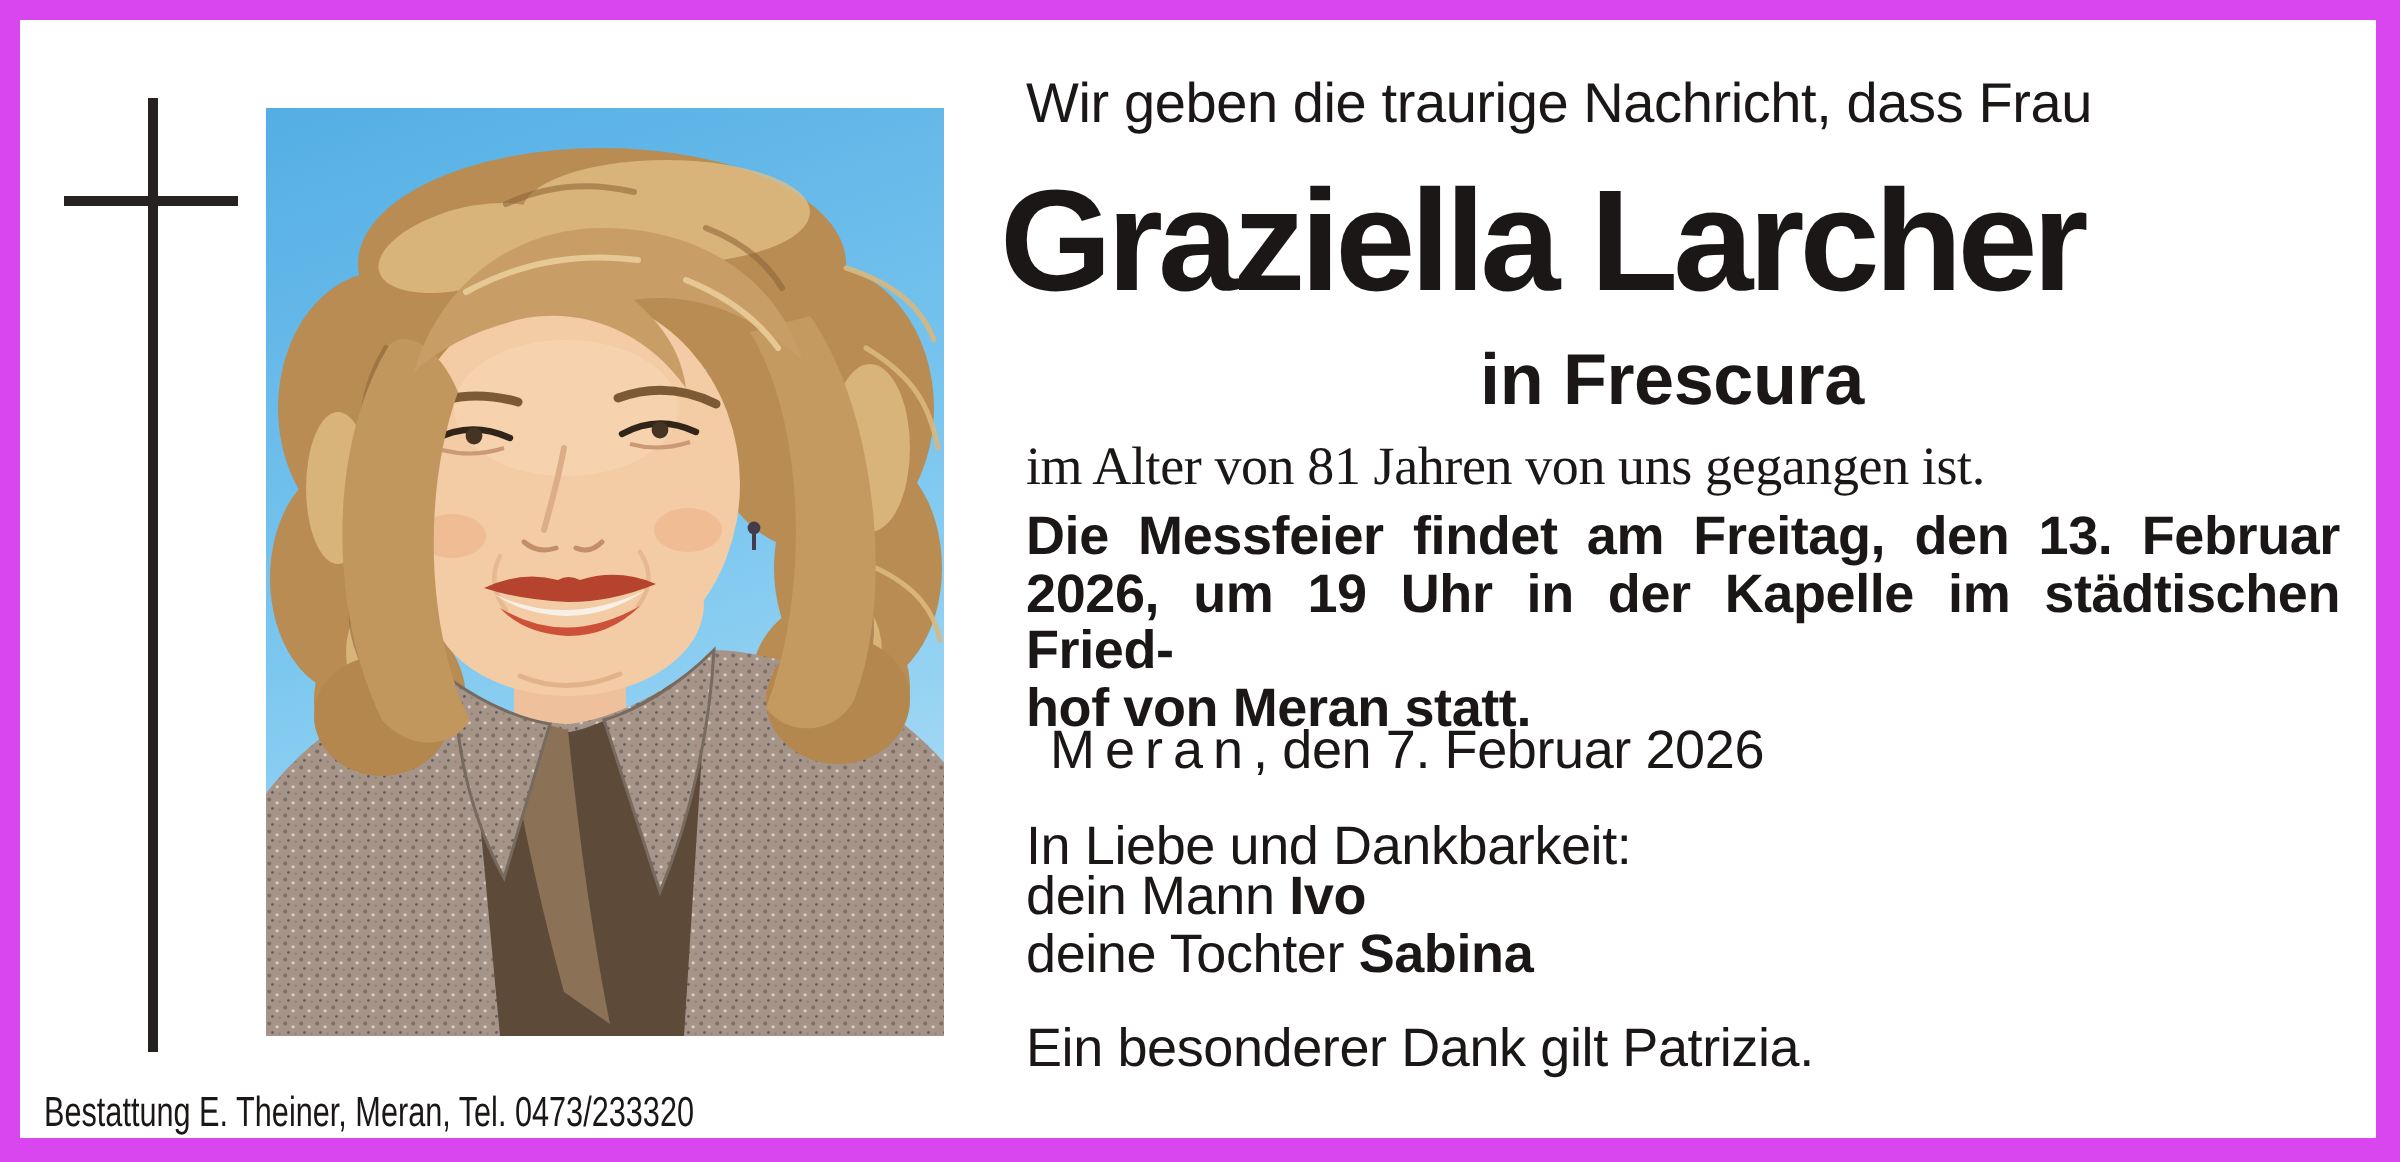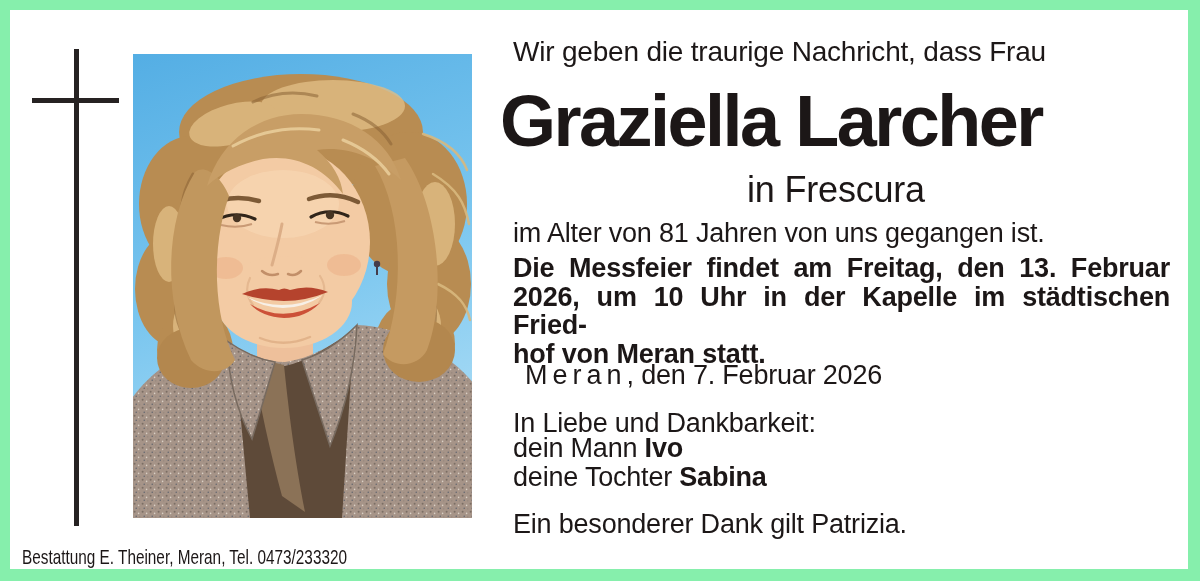--- a/index.html
+++ b/index.html
@@ -1,36 +1,36 @@
 <!DOCTYPE html>
 <html><head>
 <meta charset="utf-8">
 <style>
   html,body{margin:0;padding:0;background:#444;}
   .frame{
     position:relative;width:1200px;height:581px;margin:0 auto;
-    background:#86efac;overflow:hidden;
+    background:#d946ef;overflow:hidden;
     font-family:"Liberation Sans", sans-serif;color:#1c1717;
   }
   .paper{position:absolute;left:10px;top:10px;width:1178px;height:559px;background:#ffffff;}
   .abs{position:absolute;}
   
   .cross-v{left:74px;top:49px;width:5px;height:477px;background:#262222;}
   .cross-h{left:32px;top:98px;width:87px;height:5px;background:#262222;}
   
   .photo{left:133px;top:54px;width:339px;height:464px;overflow:hidden;}
   .photo svg{display:block;}
   
   .txt{white-space:nowrap;letter-spacing:-0.2px;}
   .intro{left:513px;top:38px;font-size:28px;line-height:28px;}
   .name{left:500px;top:85px;width:672px;font-size:72px;line-height:72px;
         font-weight:bold;letter-spacing:-2.5px;text-align:left;}
   .maiden{left:500px;top:172px;width:672px;font-size:36px;line-height:36px;
-        font-weight:normal;text-align:center;}
-  .age{left:513px;top:220px;font-size:27px;line-height:27px;}
+        font-weight:bold;text-align:center;}
+  .age{left:513px;top:220px;font-size:27px;line-height:27px;font-family:Liberation Serif, serif;}
   .service{left:513px;top:254px;width:657px;font-size:27px;letter-spacing:-0.2px;font-weight:bold;}
   .service .ln{line-height:28.7px;white-space:nowrap;}
   .service .just{white-space:normal;text-align:justify;text-align-last:justify;}
   .dateline{left:513px;top:362px;font-size:27px;line-height:27px;margin-left:12px;}
   .city{letter-spacing:5px;}
   .farewell{left:513px;top:410px;font-size:27px;line-height:27px;}
   .mourner1{left:513px;top:435px;font-size:27px;line-height:27px;}
   .mourner2{left:513px;top:464px;font-size:27px;line-height:27px;}
   .mname{font-weight:bold;margin-left:0.27em;}
   .thanks{left:513px;top:511px;font-size:27px;line-height:27px;text-align:center;}
@@ -161,21 +161,21 @@
     </svg>
   </div>
 
   <div class="abs txt intro">Wir geben die traurige Nachricht, dass Frau</div>
   <div class="abs txt name">Graziella Larcher</div>
   <div class="abs txt maiden">in Frescura</div>
   <div class="abs txt age">im Alter von 81 Jahren von uns gegangen ist.</div>
 
   <div class="abs service">
     <div class="ln just">Die Messfeier findet am Freitag, den 13. Februar</div>
-    <div class="ln just">2026, um 10 Uhr in der Kapelle im städtischen Fried-</div>
+    <div class="ln just">2026, um 19 Uhr in der Kapelle im städtischen Fried-</div>
     <div class="ln">hof von Meran statt.</div>
   </div>
 
   <div class="abs txt dateline">
     <span class="city">Meran</span><span>, den 7. Februar 2026</span>
   </div>
 
   <div class="abs txt farewell">In Liebe und Dankbarkeit:</div>
 
   <div class="abs txt mourner1">

